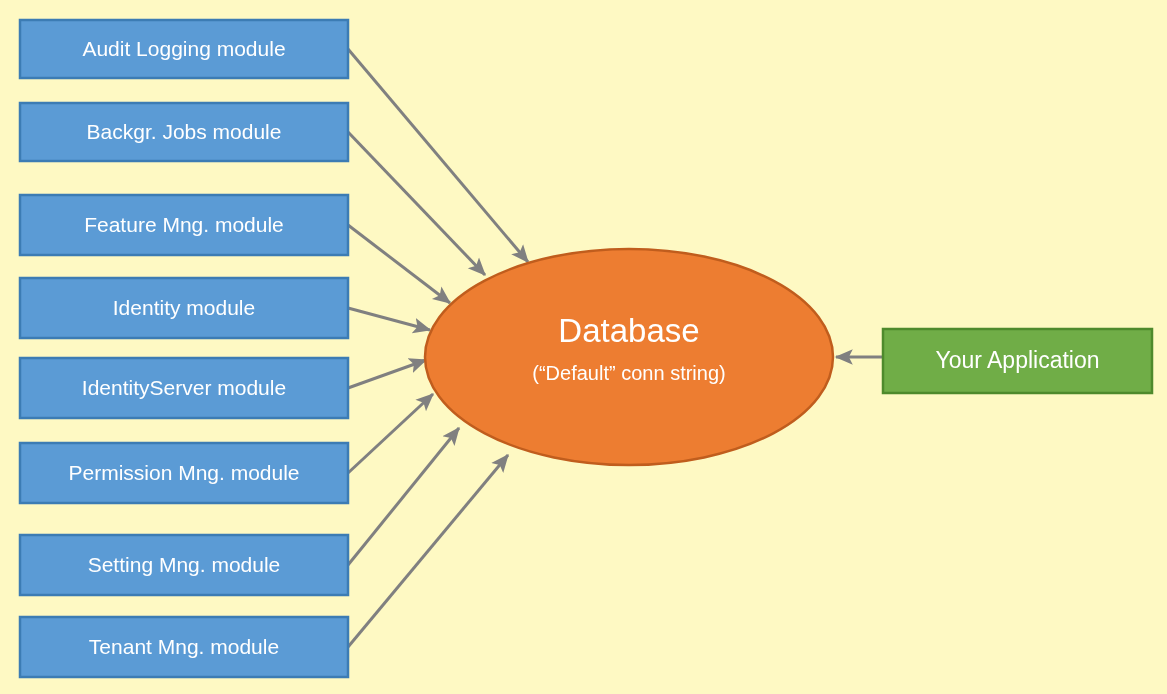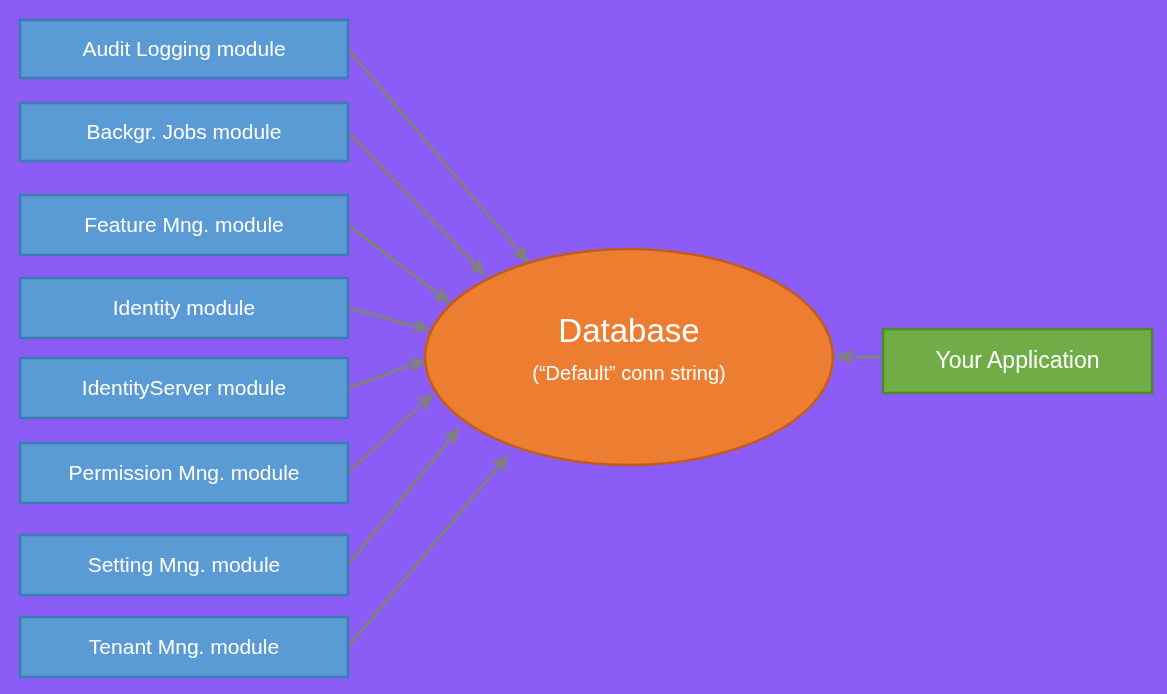--- a/index.html
+++ b/index.html
@@ -11,21 +11,21 @@
   body {
     width: 1167px;
     height: 694px;
     font-family: "Liberation Sans", sans-serif;
     overflow: hidden;
   }
   #diagram-root {
     position: relative;
     width: 1167px;
     height: 694px;
-    background: #8b5cf6;
+    background: #fef9c3;
   }
   svg#diagram-canvas {
     position: absolute;
     top: 0;
     left: 0;
     width: 1167px;
     height: 694px;
     display: block;
   }
   .module-box-rect {

